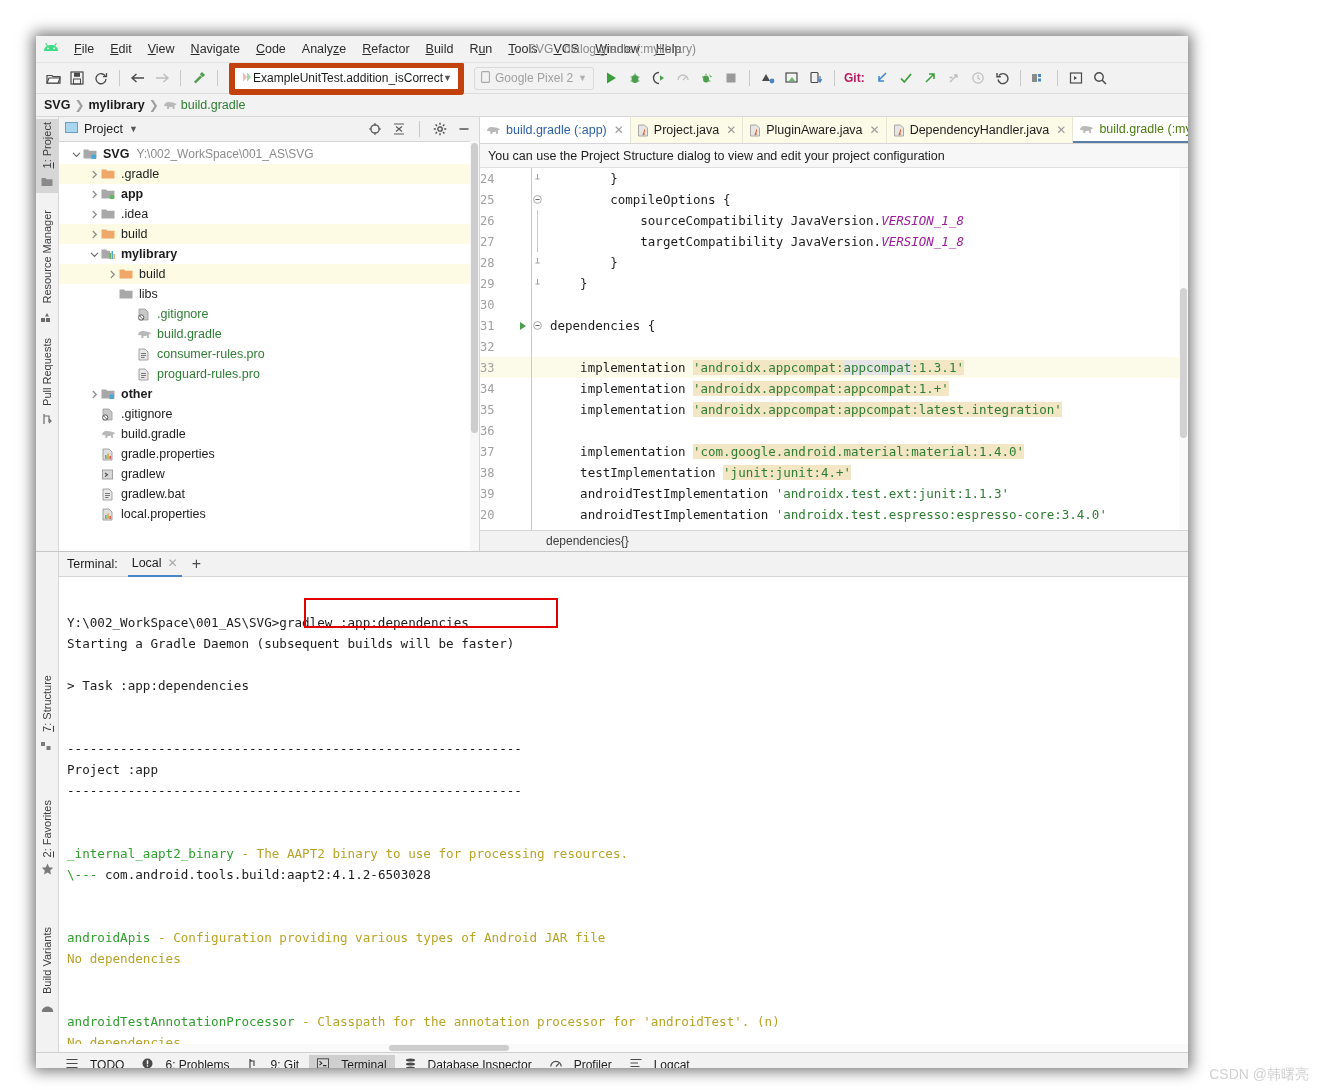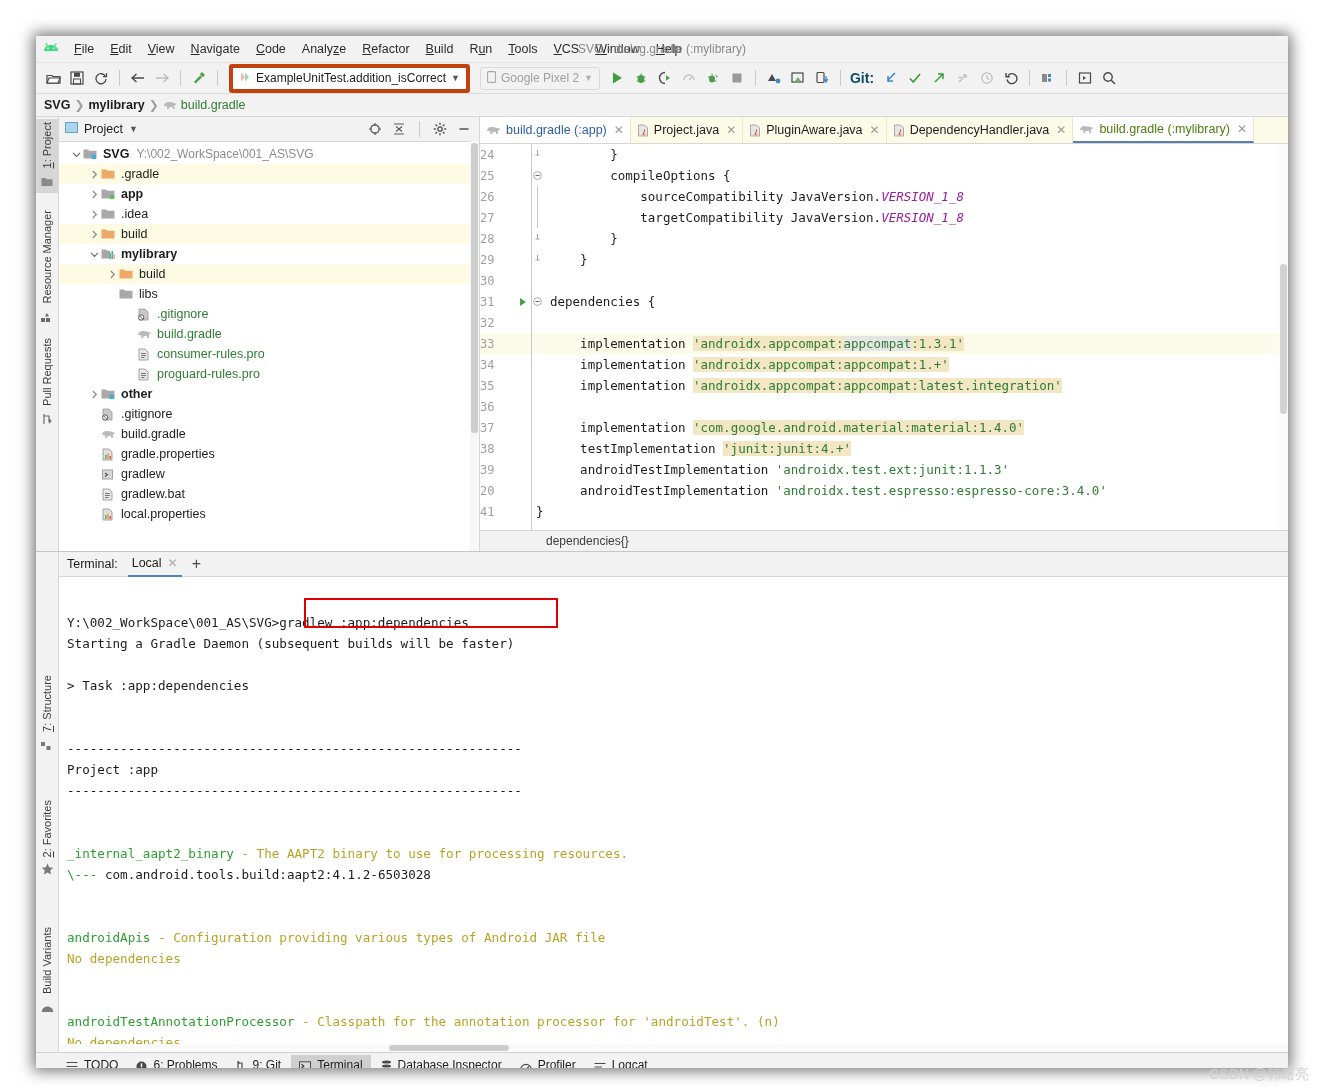--- a/index.html
+++ b/index.html
@@ -11,21 +11,21 @@
   }
   #root {
     position: relative;
     width: 1323px; height: 1090px;
     background: #ffffff;
   }
   
   .window {
     position: absolute;
     left: 36px; top: 36px;
-    width: 1252px; height: 1032px;
+    width: 1152px; height: 1032px;
     background: #f2f2f2;
     box-shadow: 0 0 14px 3px rgba(0,0,0,0.55);
     overflow: hidden;
   }
 
   
   .menubar {
     height: 26px;
     background: #f2f2f2;
     display: flex;
@@ -74,43 +74,42 @@
   }
   .tb-sep {
     width: 1px; height: 16px;
     background: #c9c9c9;
     margin: 0 5px;
   }
   .run-config {
     display: flex; align-items: center;
     height: 21px;
     background: #ffffff;
-    border: 4px solid #c2410c;
+    border: 6px solid #c2410c;
     border-radius: 3px;
     padding: 0 6px;
     margin: 0 4px;
-    gap: 5px;
     font-size: 12px;
     color: #1c1c1c;
     white-space: nowrap;
   }
   .device-sel {
     display: flex; align-items: center;
     height: 21px;
     border: 1px solid #d9d9d9;
     border-radius: 3px;
     padding: 0 6px;
     margin: 0 4px;
     gap: 5px;
     font-size: 12px;
     color: #a0a0a0;
     white-space: nowrap;
   }
   .caret { font-size: 9px; color:#555; }
-  .git-label { font-size: 14px; color:#0c4a6e; margin: 0 4px 0 2px; font-weight:600;}
+  .git-label { font-size: 12px; color:#be185d; margin: 0 4px 0 2px; font-weight:600;}
 
   
   .breadcrumb {
     height: 22px;
     display: flex;
     align-items: center;
     padding-left: 8px;
     background: #f2f2f2;
     font-size: 12.5px;
     gap: 4px;
@@ -396,22 +395,22 @@
     height: 24px;
     background: #f2f2f2;
     border-top: 1px solid #d0d0d0;
     display: flex;
     align-items: center;
     padding-left: 22px;
     gap: 2px;
   }
   .sb-item {
     display: flex;
-    align-items: flex-end;
-    gap: 6px;
+    align-items: flex-start;
+    gap: 12px;
     padding: 3px 8px;
     font-size: 12px;
     color: #1c1c1c;
     cursor: default;
     white-space: nowrap;
   }
   .sb-item.active { background: #cfcfcf; }
   .sb-item .mn { text-decoration: underline; }
 
   .watermark {
@@ -998,20 +997,21 @@
             <div class="etab active">
               <span style="display:inline-flex;align-items:center">
                 <svg width="15" height="11" viewBox="0 0 15 11">
                   <path d="M1 6c0-2.2 2-4 4.5-4S11.5 3 13 3.5c1 .3 1 1.2.2 1.5l-1.4.6.3 3.4h-1.8l-.4-2.6c-.9.4-2 .6-3 .5L6 9H4.2l.3-2.4C2.8 6.2 1 6 1 6z" fill="#b9b9b9"></path>
                 </svg>
               </span>
               <span class="tname green">build.gradle (:mylibrary)</span>
               <span class="tclose">✕</span>
             </div>
           </div>
+        <div class="banner">You can use the Project Structure dialog to view and edit your project configuration</div>
         <div class="code-area" id="code-area">
             <div style="position: relative;">
               <div class="cline"><span class="lno">24</span><span class="grun"></span><span class="gfold"><svg width="9" height="9" viewBox="0 0 9 9">
                     <path d="M4.5 0v5M2.4 5h4.2" stroke="#a0a0a0" stroke-width="1" fill="none"></path>
                   </svg></span><span class="ctext"><span class="kw">&nbsp;&nbsp;&nbsp;&nbsp;&nbsp;&nbsp;&nbsp;&nbsp;}</span></span></div>
               <div class="cline"><span class="lno">25</span><span class="grun"></span><span class="gfold"><svg width="9" height="9" viewBox="0 0 9 9">
                     <rect x="0.6" y="0.6" width="7.8" height="7.8" rx="3.9" fill="#fff" stroke="#a0a0a0" stroke-width="0.9"></rect>
                     <path d="M2.4 4.5h4.2" stroke="#6a6a6a" stroke-width="1"></path>
                   </svg></span><span class="ctext"><span class="kw">&nbsp;&nbsp;&nbsp;&nbsp;&nbsp;&nbsp;&nbsp;&nbsp;compileOptions&nbsp;{</span></span></div>
               <div class="cline"><span class="lno">26</span><span class="grun"></span><span class="gfold"><svg width="9" height="21" viewBox="0 0 9 21">

